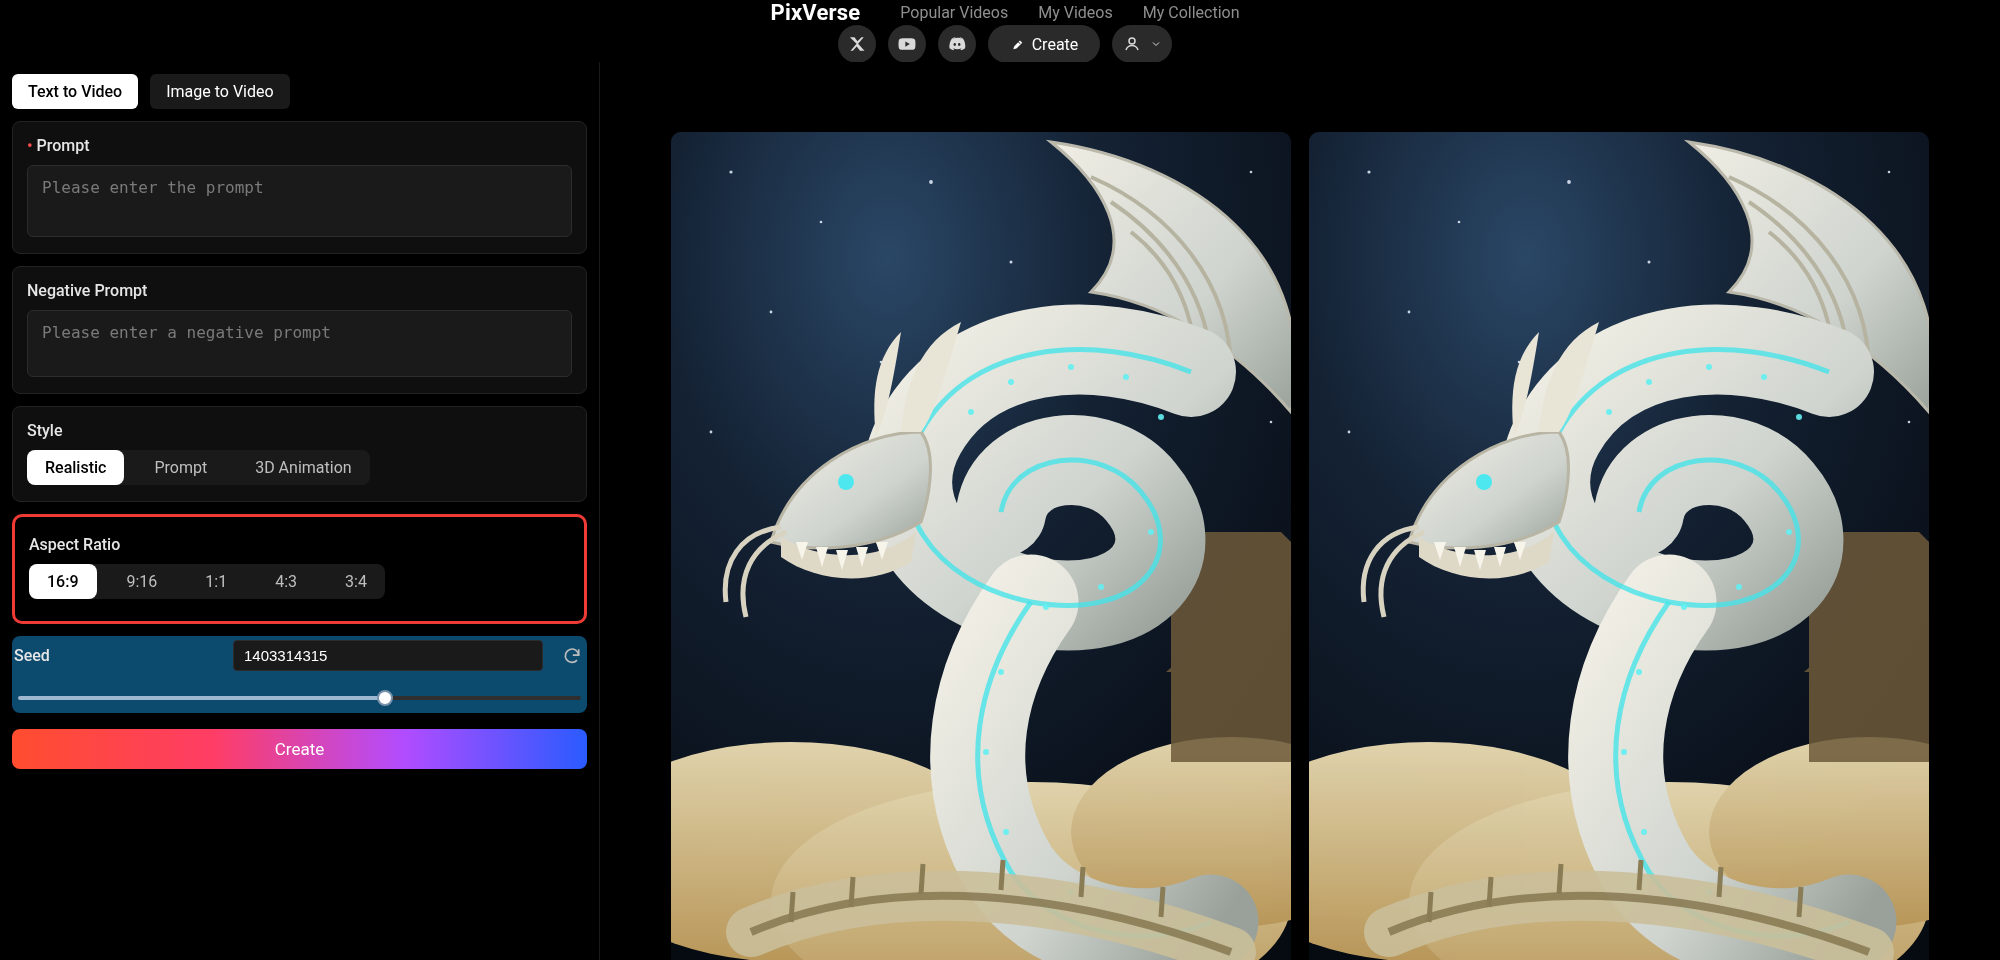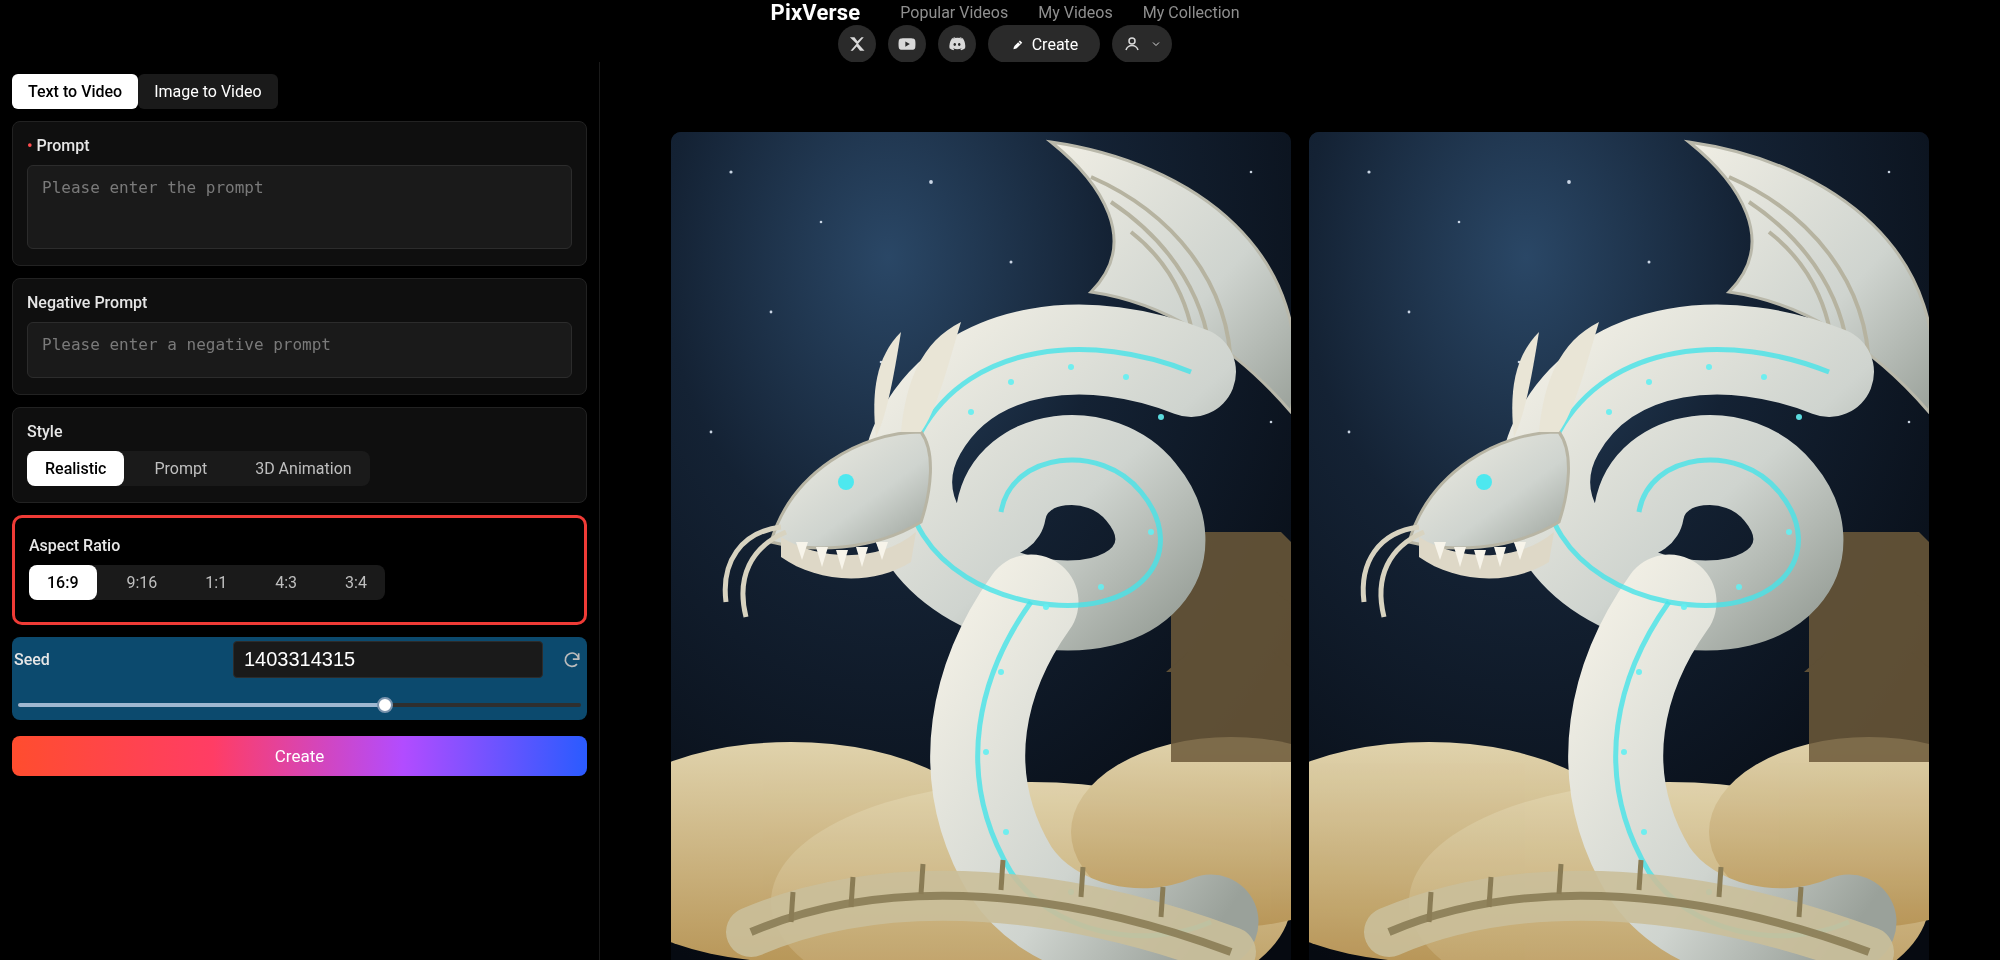--- a/index.html
+++ b/index.html
@@ -15,39 +15,39 @@
   .icon-btn svg { width: 18px; height: 18px; fill: #d9d9d9; }
   .create-pill { display: flex; align-items: center; gap: 8px; height: 38px; padding: 0 22px; border-radius: 19px; background: #2a2a2a; cursor: pointer; font-size: 16px; }
   .create-pill svg { width: 14px; height: 14px; fill: #fff; }
   .user-menu { display: flex; align-items: center; gap: 6px; height: 38px; padding: 0 10px 0 8px; border-radius: 19px; background: #2a2a2a; cursor: pointer; }
   .user-menu .avatar { width: 24px; height: 24px; border-radius: 50%; display:flex; align-items:center; justify-content:center; }
   .user-menu .avatar svg { width: 18px; height: 18px; fill: #d9d9d9; stroke:#d9d9d9;}
   .user-menu .caret { width: 12px; height: 12px; }
   
   .main { display: flex; height: calc(100% - 62px); }
   .sidebar { width: 600px; height: 100%; background: #000; border-right: 1px solid #1a1a1a; padding: 12px 12px 20px 12px; display:flex; flex-direction:column; gap:12px; overflow-y:auto;}
-  .tabs { display:flex; gap:0; }
+  .tabs { display:flex; gap:12px; }
   .tab { padding: 8px 16px; font-size: 16px; border-radius: 6px; cursor:pointer; }
   .tab.active { background:#fff; color:#000; font-weight:500;}
   .tab.inactive { background:#1a1a1a; color:#fff; }
   .panel { background:#0f0f0f; border:1px solid #222; border-radius:8px; padding:14px 14px 16px 14px; display:flex; flex-direction:column; gap:10px;}
   .panel-highlight { border:3px solid #ef3b36; border-radius:10px; padding:18px 14px 22px 14px; }
   .label { font-size:16px; color:#e6e6e6; font-weight:500;}
   .label .req { color:#ff4d4f; margin-right:4px;}
   textarea.field { width:100%; resize:none; background:#1a1a1a; border:1px solid #2c2c2c; border-radius:6px; color:#fff; font-size:16px; padding:12px 14px; outline:none; }
   textarea.field::placeholder { color:#7a7a7a; }
-  .prompt-area { height:84px; }
-  .neg-area { height:56px; }
+  .prompt-area { height:72px; }
+  .neg-area { height:67px; }
   .pill-row { display:flex; gap:12px; background:#1a1a1a; border-radius:8px; width:max-content;}
   .pill { padding:8px 18px; font-size:16px; cursor:pointer; border-radius:8px; color:#bfbfbf;}
   .pill.active { background:#fff; color:#000; font-weight:500;}
   .seed-row { display:flex; align-items:center; gap:16px; }
   .seed-row .label { flex:0 0 auto; }
   .seed-input-wrap { flex: 0 0 auto; margin-left:auto;}
-  input.seed-input { width:310px; background:#1a1a1a; border:1px solid #2c2c2c; border-radius:4px; color:#fff; font-size:20px; padding:6px 10px; outline:none; text-align:left;}
+  input.seed-input { width:310px; background:#1a1a1a; border:1px solid #2c2c2c; border-radius:4px; color:#fff; font-size:15px; padding:6px 10px; outline:none; text-align:left;}
   .refresh-btn { width:26px; height:26px; display:flex; align-items:center; justify-content:center; cursor:pointer;}
   .refresh-btn svg { width:20px; height:20px; stroke:#bcbcbc; fill:none; stroke-width:2;}
   .slider-wrap { position:relative; height:22px; margin-top:6px; padding:0 4px;}
   .slider-track { position:absolute; left:4px; right:4px; top:50%; height:4px; background:#2f2f2f; border-radius:2px; transform:translateY(-50%);}
   .slider-fill { position:absolute; left:4px; top:50%; height:4px; background:#9fb8d1; border-radius:2px; transform:translateY(-50%); width:65%;}
   .slider-thumb { position:absolute; top:50%; width:16px; height:16px; background:#fff; border:2px solid #7a93ad; border-radius:50%; transform:translate(-50%,-50%); left:65%; cursor:pointer;}
   .create-btn { margin-top:4px; height:40px; border-radius:8px; display:flex; align-items:center; justify-content:center; font-size:17px; color:#fff; cursor:pointer; background: linear-gradient(90deg,#ff4d2e 0%,#ff3d65 35%,#b24cff 68%,#2a5bff 100%);}
 
   
   .preview { flex:1; background:#000; padding: 70px 40px 0 40px; overflow:hidden;}

